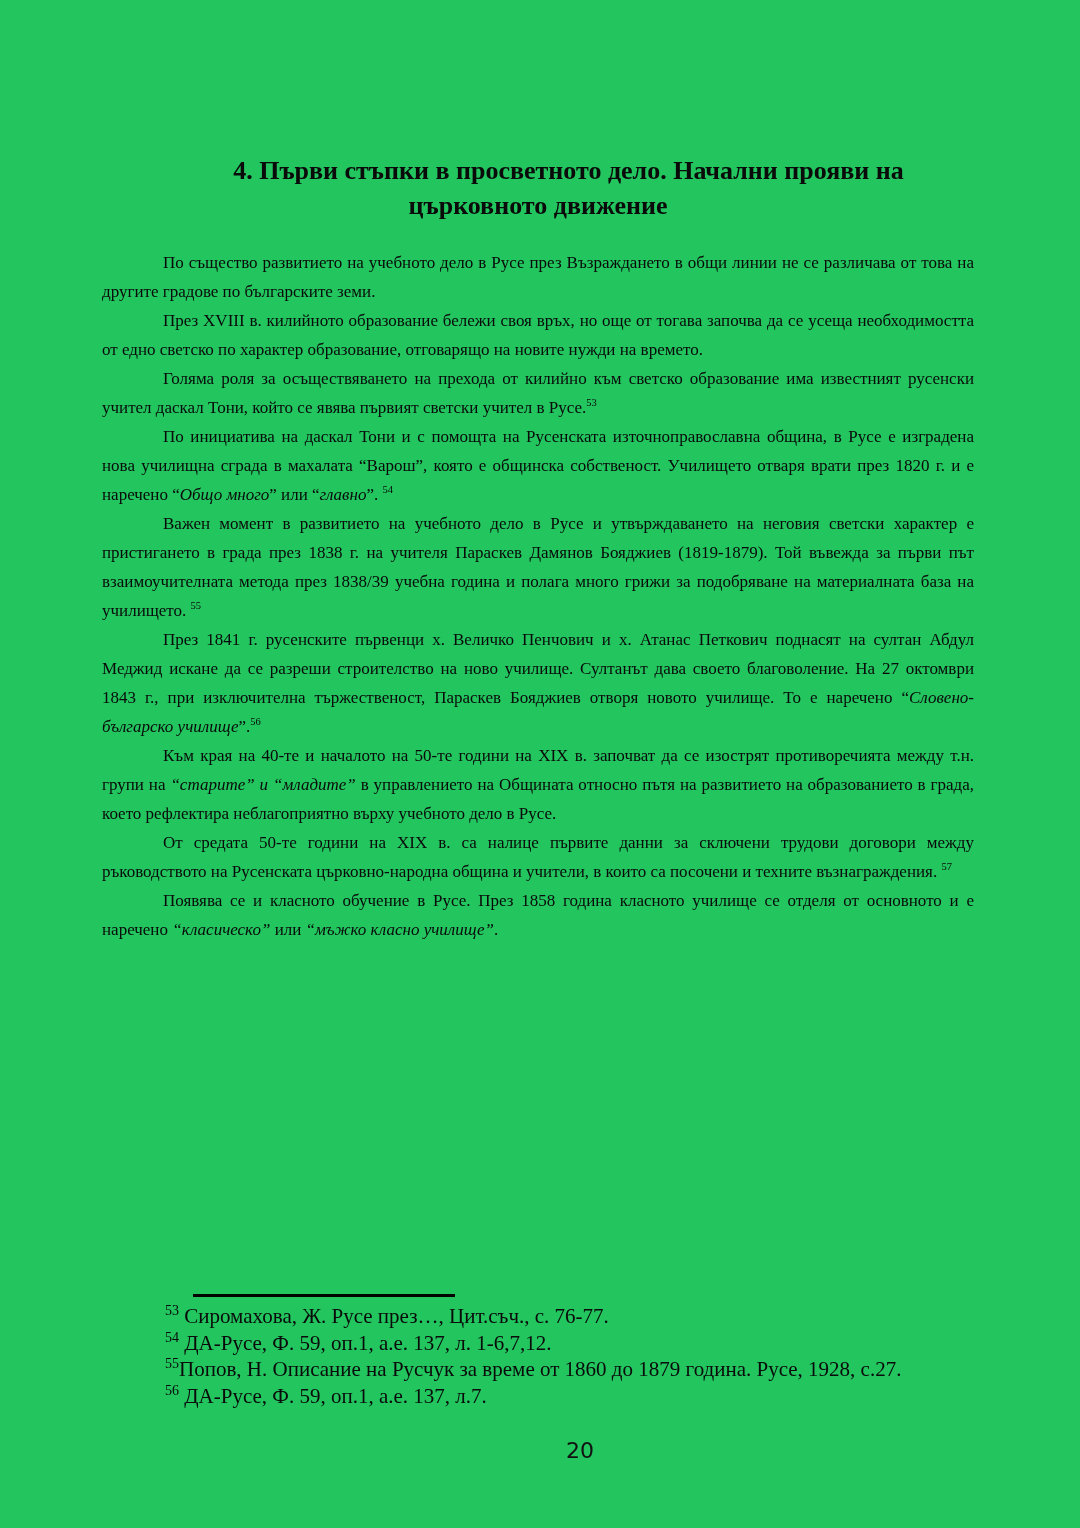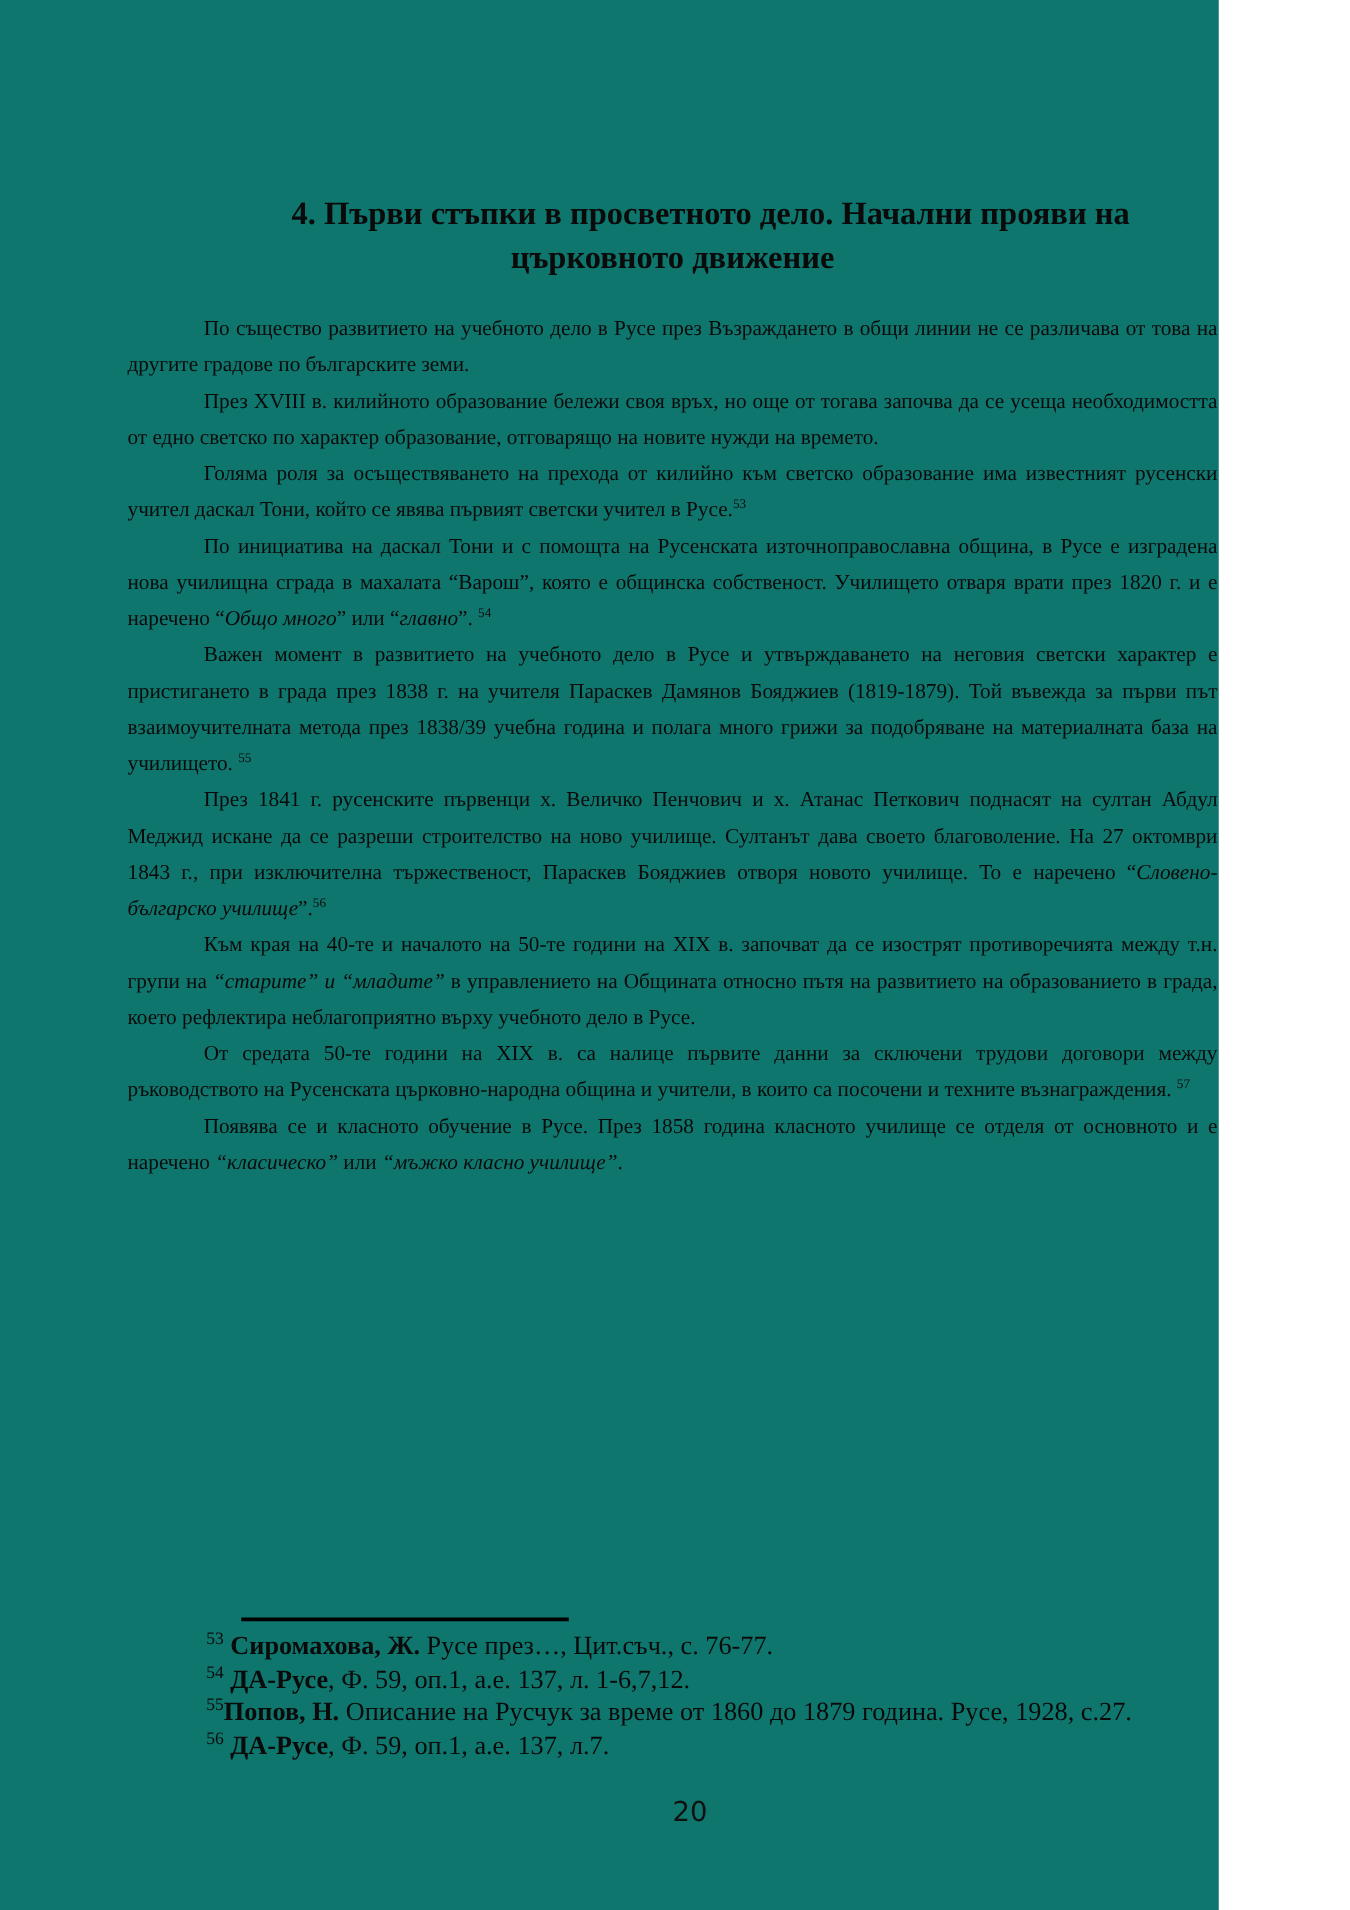--- a/index.html
+++ b/index.html
@@ -1,20 +1,20 @@
 <!DOCTYPE html>
 <html><head>
 <meta charset="utf-8">
 <style>
   html, body { margin: 0; padding: 0; background: #ffffff; }
   .page {
     position: relative;
-    width: 975px;
+    width: 1080px;
     height: 1528px;
-    background: #0f766e;
+    background: #22c55e;
     color: #0a0a0a;
     font-family: "Liberation Serif", "DejaVu Serif", serif;
     overflow: hidden;
   }
   .body-col {
     position: absolute;
     left: 102px;
     top: 153px;
     width: 872px;
   }
@@ -27,21 +27,21 @@
     text-indent: 61px;
   }
   .para {
     margin: 0;
     font-size: 17px;
     line-height: 29px;
     text-align: justify;
     text-indent: 61px;
   }
   .it { font-style: italic; }
-  .bd { font-weight: bold; }
+  .bd { font-weight: normal; }
   .sup {
     vertical-align: super;
     font-size: 0.62em;
     line-height: 0;
   }
   .fn-sep {
     position: absolute;
     left: 193px;
     top: 1294px;
     width: 262px;
@@ -56,21 +56,21 @@
     font-size: 21px;
   }
   .fn {
     line-height: 26.5px;
     white-space: nowrap;
   }
   .fn .fn-num { font-size: 14px; }
   .pagenum {
     position: absolute;
     top: 1438px;
-    left: 552px;
+    left: 580px;
     transform: translateX(-50%);
     font-family: "DejaVu Sans", "Liberation Sans", sans-serif;
     font-size: 22px;
     color: #111111;
   }
 </style>
 </head>
 <body>
 
 <div class="page">

